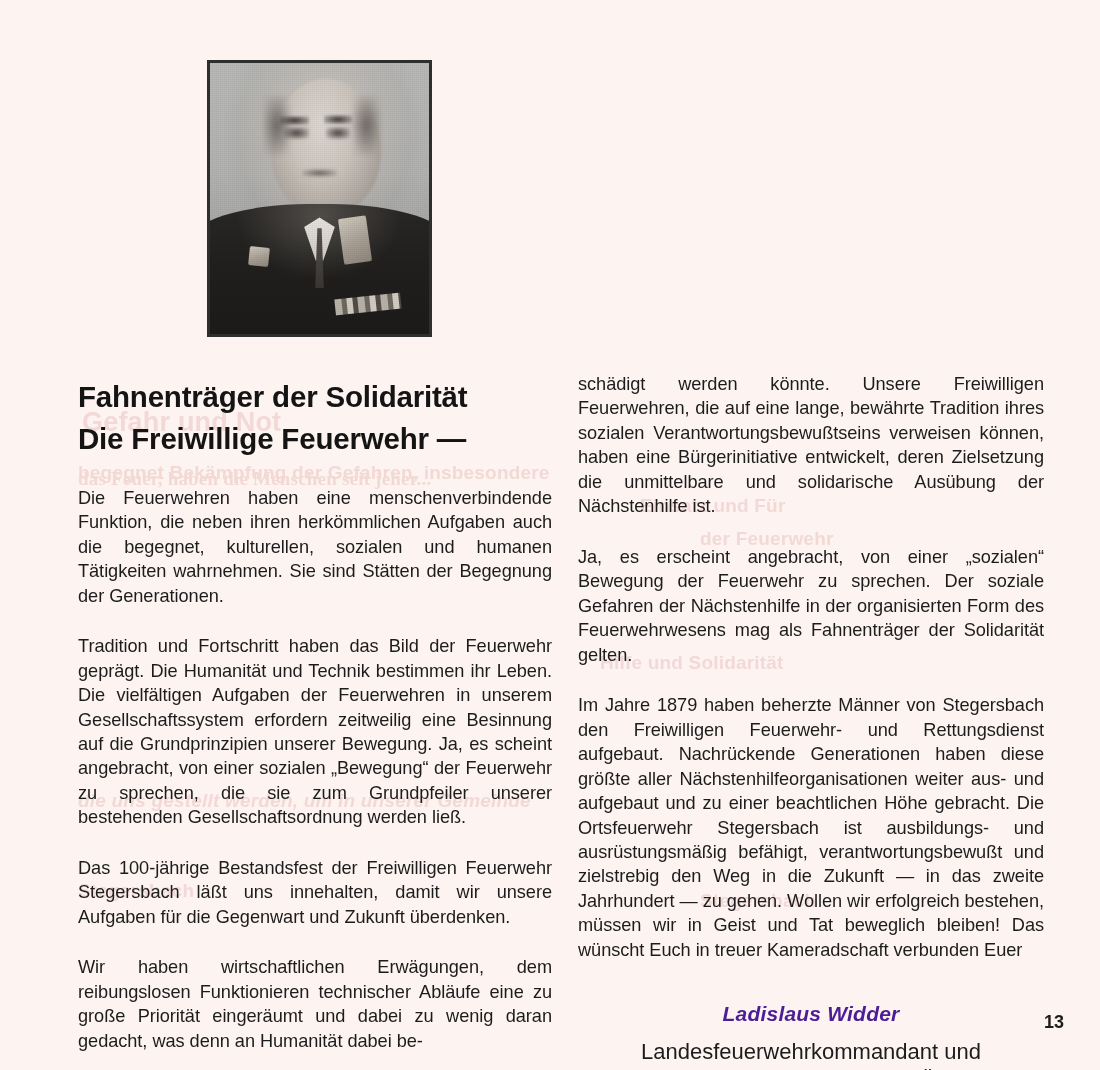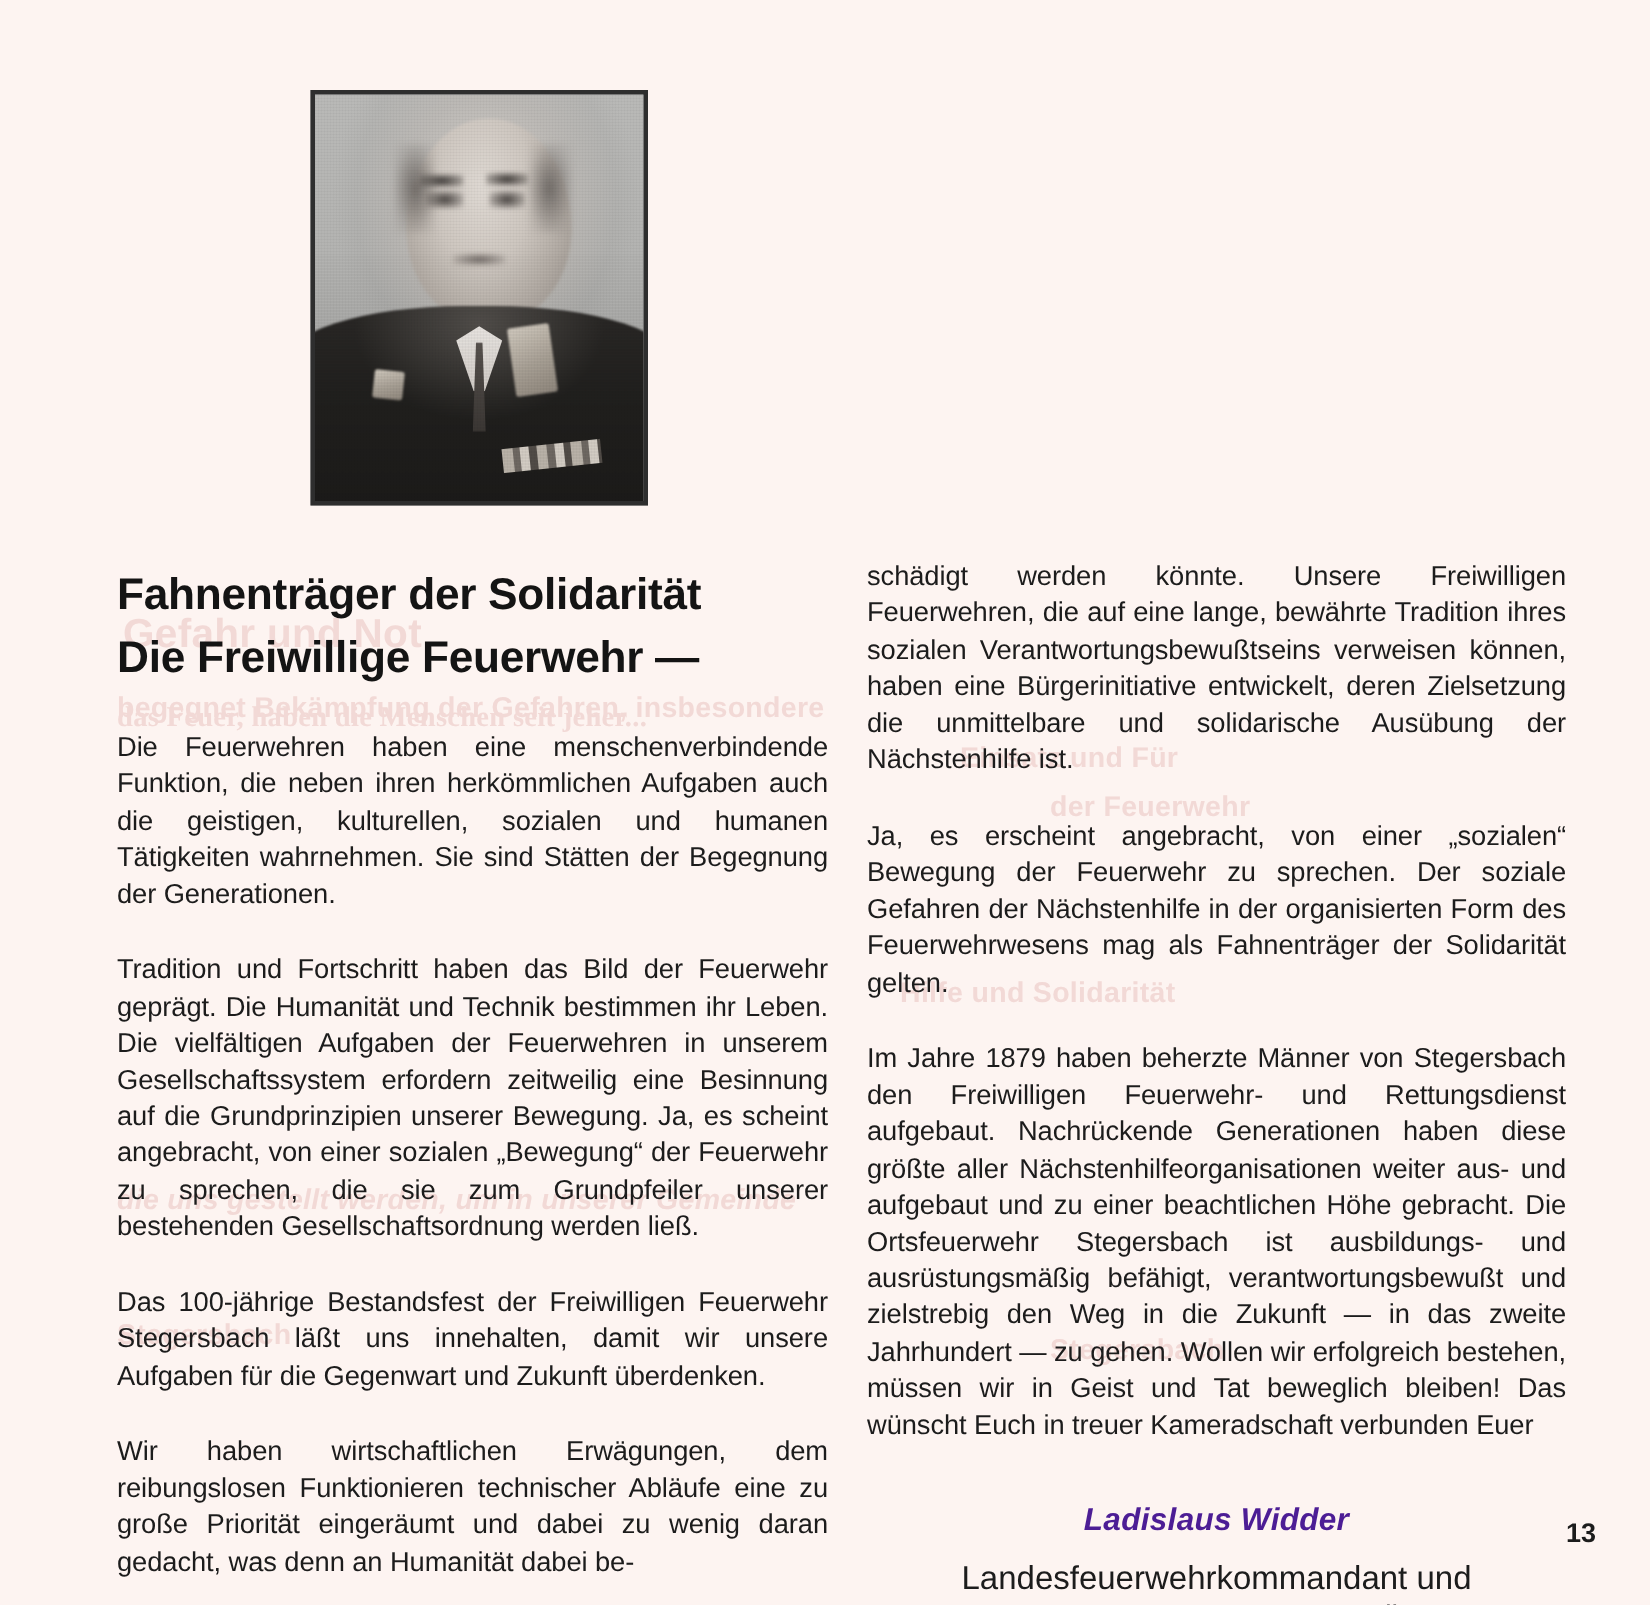--- a/index.html
+++ b/index.html
@@ -263,21 +263,21 @@
       <div class="ph-ribbon"></div>
       <div class="ph-grain"></div>
     </div>
   </div>
 
   <div id="col-left">
     <h1 id="headline">
       <span class="hl-line">Fahnenträger der Solidarität</span>
       <span class="hl-line">Die Freiwillige Feuerwehr —</span>
     </h1>
-    <p class="body">Die Feuerwehren haben eine menschenverbindende Funktion, die neben ihren herkömmlichen Aufgaben auch die geistigen, kulturellen, sozialen und humanen Tätigkeiten wahrnehmen. Sie sind Stätten der Begegnung der Generationen.</p>
+    <p class="body">Die Feuerwehren haben eine menschenverbindende Funktion, die neben ihren herkömmlichen Aufgaben auch die begegnet, kulturellen, sozialen und humanen Tätigkeiten wahrnehmen. Sie sind Stätten der Begegnung der Generationen.</p>
     <p class="body">Tradition und Fortschritt haben das Bild der Feuerwehr geprägt. Die Humanität und Technik bestimmen ihr Leben. Die vielfältigen Aufgaben der Feuerwehren in unserem Gesellschaftssystem erfordern zeitweilig eine Besinnung auf die Grundprinzipien unserer Bewegung. Ja, es scheint angebracht, von einer sozialen „Bewegung“ der Feuerwehr zu sprechen, die sie zum Grundpfeiler unserer bestehenden Gesellschaftsordnung werden ließ.</p>
     <p class="body">Das 100-jährige Bestandsfest der Freiwilligen Feuerwehr Stegersbach läßt uns innehalten, damit wir unsere Aufgaben für die Gegenwart und Zukunft überdenken.</p>
     <p class="body">Wir haben wirtschaftlichen Erwägungen, dem reibungslosen Funktionieren technischer Abläufe eine zu große Priorität eingeräumt und dabei zu wenig daran gedacht, was denn an Humanität dabei be-</p>
   </div>
 
   <div id="col-right">
     <p class="body">schädigt werden könnte. Unsere Freiwilligen Feuerwehren, die auf eine lange, bewährte Tradition ihres sozialen Verantwortungsbewußtseins verweisen können, haben eine Bürgerinitiative entwickelt, deren Zielsetzung die unmittelbare und solidarische Ausübung der Nächstenhilfe ist.</p>
     <p class="body">Ja, es erscheint angebracht, von einer „sozialen“ Bewegung der Feuerwehr zu sprechen. Der soziale Gefahren der Nächstenhilfe in der organisierten Form des Feuerwehrwesens mag als Fahnenträger der Solidarität gelten.</p>
     <p class="body">Im Jahre 1879 haben beherzte Männer von Stegersbach den Freiwilligen Feuerwehr- und Rettungsdienst aufgebaut. Nachrückende Generationen haben diese größte aller Nächstenhilfeorganisationen weiter aus- und aufgebaut und zu einer beachtlichen Höhe gebracht. Die Ortsfeuerwehr Stegersbach ist ausbildungs- und ausrüstungsmäßig befähigt, verantwortungsbewußt und zielstrebig den Weg in die Zukunft — in das zweite Jahrhundert — zu gehen. Wollen wir erfolgreich bestehen, müssen wir in Geist und Tat beweglich bleiben! Das wünscht Euch in treuer Kameradschaft verbunden Euer</p>
 

